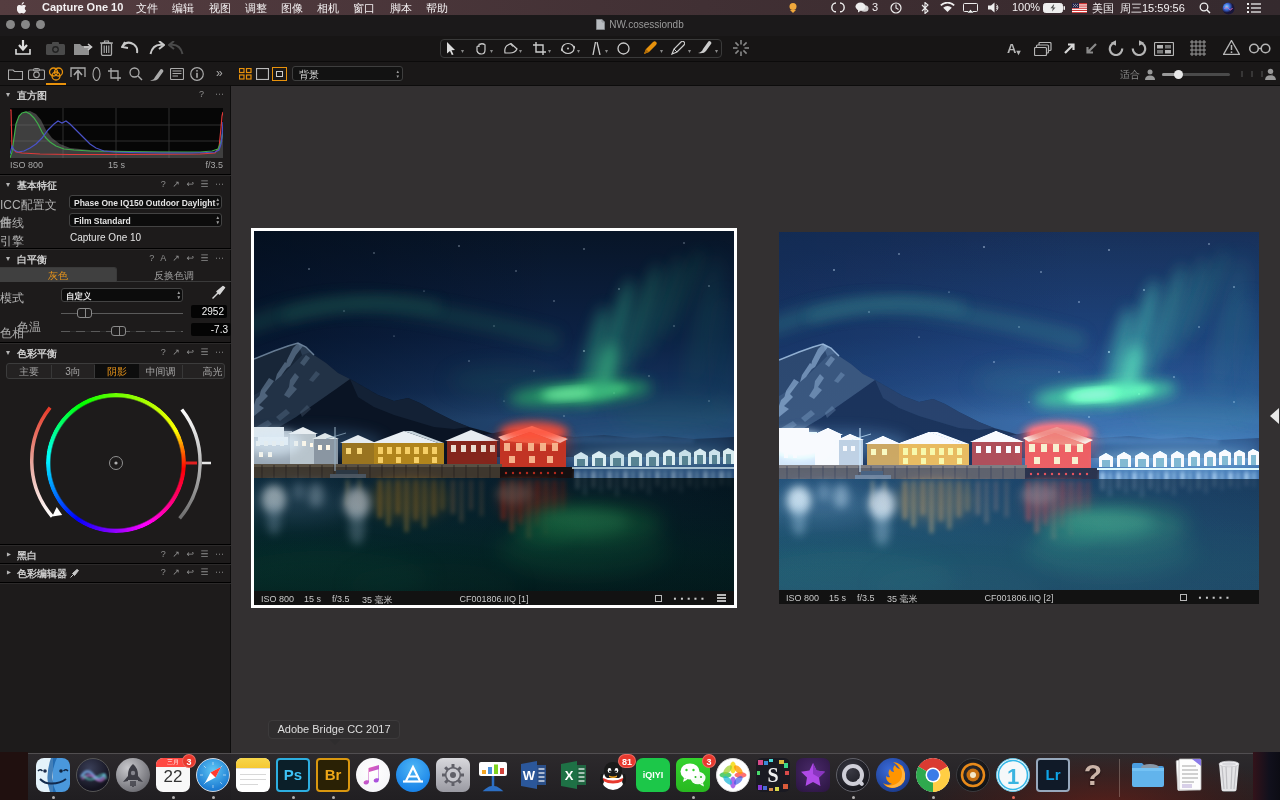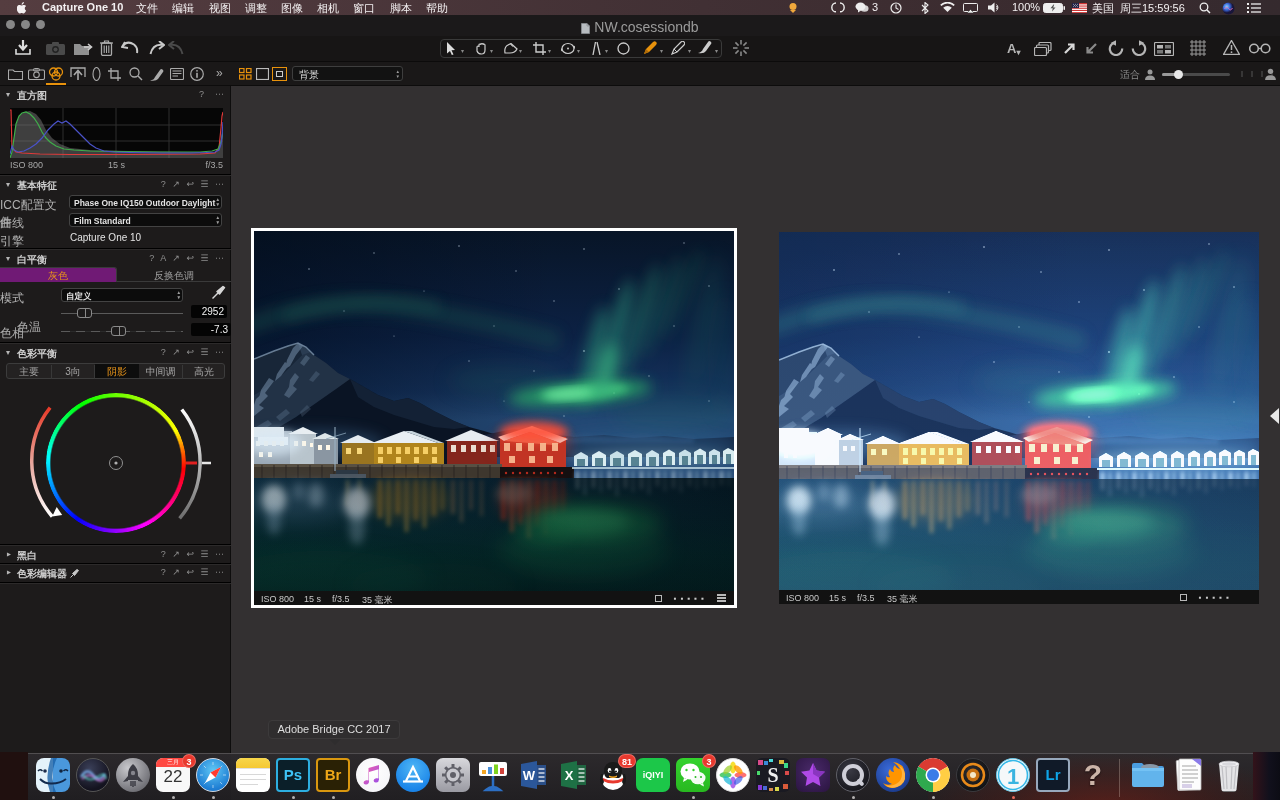--- a/index.html
+++ b/index.html
@@ -11,21 +11,21 @@
 
 #menubar { position:absolute; left:0; top:0; width:1280px; height:15px;
   background:linear-gradient(90deg,#553d40 0%,#4c373b 25%,#413034 55%,#3a2b2f 80%,#352a2e 100%);
   color:#f3f0f1; font-size:11px; }
 #menubar .mi { position:absolute; top:1px; }
 #menubar .bold { font-weight:bold; }
 
 
 #titlebar { position:absolute; left:0; top:15px; width:1280px; height:21px; background:#1b191a; }
 .tl { position:absolute; top:20px; width:9px; height:9px; border-radius:50%; background:#878787; }
-#wintitle { position:absolute; top:19px; width:1280px; text-align:center; color:#9b9b9b; font-size:14px; }
+#wintitle { position:absolute; top:19px; width:1280px; text-align:center; color:#9b9b9b; font-size:10px; }
 
 
 #toolbar1 { position:absolute; left:0; top:36px; width:1280px; height:26px; background:#171515;
   border-bottom:1px solid #0c0b0b; }
 #toolbar2 { position:absolute; left:0; top:62px; width:1280px; height:24px; background:#1a1818;
   border-bottom:1px solid #0d0c0c; }
 
 
 #lpanel { position:absolute; left:0; top:86px; width:231px; height:714px; background:#1d1b1b;
   border-right:1px solid #0e0d0d; color:#b9b9b9; font-size:10px; }
@@ -461,21 +461,21 @@
   <div class="flabel" style="left:0; top:111px; width:63px;">ICC配置文件</div>
   <div class="drop" style="left:69px; top:109px; width:153px;">Phase One IQ150 Outdoor Daylight<span class="ud">▴<br>▾</span></div>
   <div class="flabel" style="left:0; top:129px; width:63px;">曲线</div>
   <div class="drop" style="left:69px; top:127px; width:153px;">Film Standard<span class="ud">▴<br>▾</span></div>
   <div class="flabel" style="left:0; top:147px; width:63px;">引擎</div>
   <div class="abs" style="left:70px; top:146px; color:#e3e3e3; font-size:10px;">Capture One 10</div>
   <div class="secdiv" style="top:162px;"></div>
 
   <div class="shead" style="top:167px;"><span class="crt">▾</span>白平衡<span class="hicons">? A ↗ ↩ ☰ ⋯</span></div>
   <div class="abs" style="left:0px; top:181px; width:231px; height:15px;">
-    <div class="abs" style="left:0; top:0; width:117px; height:15px; border:1px solid #3a3a3a; border-left:none; border-bottom:none; border-radius:0 3px 0 0; background:#701a75; color:#e8941a; text-align:center; font-size:10px; padding-top:1px;">灰色</div>
+    <div class="abs" style="left:0; top:0; width:117px; height:15px; border:1px solid #3a3a3a; border-left:none; border-bottom:none; border-radius:0 3px 0 0; background:#404040; color:#e8941a; text-align:center; font-size:10px; padding-top:1px;">灰色</div>
     <div class="abs" style="left:117px; top:14px; width:114px; height:1px; background:#3a3a3a;"></div>
     <div class="abs" style="left:154px; top:2px; color:#9d9d9d; font-size:10px;">反换色调</div>
   </div>
   <div class="flabel" style="left:0; top:204px; width:55px;">模式</div>
   <div class="drop" style="left:61px; top:202px; width:122px;">自定义<span class="ud">▴<br>▾</span></div>
   <svg class="abs" style="left:211px; top:199px;" width="15" height="15" viewBox="0 0 15 15">
     <path d="M1.5,13.5 L7,8" stroke="#d8d8d8" stroke-width="1.4"></path>
     <path d="M6,6.5 L8.5,9 L13.5,2.5 L12,1.5 Z" fill="#d8d8d8" stroke="#d8d8d8" stroke-width="1.5" stroke-linejoin="round"></path>
   </svg>
   <div class="flabel" style="left:0; top:233px; width:55px;padding-left:17px;">色温</div>
@@ -489,21 +489,21 @@
       </div>
   <div class="vbox" style="left:191px; top:237px; width:40px;">-7.3</div>
   <div class="secdiv" style="top:256px;"></div>
 
   <div class="shead" style="top:261px;"><span class="crt">▾</span>色彩平衡<span class="hicons">? ↗ ↩ ☰ ⋯</span></div>
   <div class="abs" style="left:6px; top:277px; width:219px; height:16px; border:1px solid #3c3c3c; border-radius:3px; background:#242222; font-size:10px; color:#a5a5a5;">
     <span class="abs" style="left:0; width:44px; text-align:center; top:1px;">主要</span>
     <span class="abs" style="left:44px; width:44px; text-align:center; top:1px; border-left:1px solid #383838; border-right:1px solid #383838;">3向</span>
     <span class="abs" style="left:88px; width:44px; text-align:center; top:0px; background:#0d0d0d; color:#e8941a; height:14px; padding-top:1px;">阴影</span>
     <span class="abs" style="left:132px; width:44px; text-align:center; top:1px; border-right:1px solid #383838;">中间调</span>
-    <span class="abs" style="left:164px; width:43px; text-align:right; top:1px;">高光</span>
+    <span class="abs" style="left:184px; width:43px; text-align:center; top:1px;">高光</span>
   </div>
   <div class="abs" id="huewheel" style="left:46px; top:307px; width:140px; height:140px; border-radius:50%;
     background:conic-gradient(from 0deg,
       hsl(95,100%,50%), hsl(60,100%,50%) 62deg, hsl(30,100%,50%) 77deg, hsl(0,100%,50%) 95deg,
       hsl(330,100%,50%) 125deg, hsl(300,100%,50%) 155deg, hsl(270,100%,50%) 185deg,
       hsl(240,100%,50%) 215deg, hsl(210,100%,50%) 245deg, hsl(180,100%,50%) 275deg,
       hsl(150,100%,50%) 300deg, hsl(120,100%,50%) 330deg, hsl(95,100%,50%));
     -webkit-mask:radial-gradient(closest-side, transparent 65px, #000 66.5px);
     mask:radial-gradient(closest-side, transparent 65px, #000 66.5px);"></div>
   <svg class="abs" style="left:0px; top:290px;" width="231" height="180" viewBox="0 0 231 180">
@@ -884,20 +884,21 @@
 <div class="imgblk" style="left:251px; top:228px; width:486px; height:380px; background:#fff; padding:3px;">
   <div style="position:relative; width:480px; height:374px; background:#0c1c35;">
     <svg width="480" height="360" viewBox="0 0 480 360">
           <use href="#scene"></use>
         </svg>
     <div class="infobar">
       <span style="left:7px;">ISO 800</span>
           <span style="left:50px;">15 s</span>
       <span style="left:78px;">f/3.5</span>
           <span style="left:108px;">35 毫米</span>
+      <span style="left:0; width:100%; text-align:center;">CF001806.IIQ [1]</span>
       <span style="right:72px; width:7px; height:7px; border:1px solid #b8b8b8; top:3.5px;"></span>
       <span style="right:26px; letter-spacing:4px; font-size:8px;">▪▪▪▪▪</span>
       <svg style="position:absolute; right:8px; top:3px;" width="9" height="8" viewBox="0 0 9 8">
         <rect x="0" y="0" width="9" height="2" fill="#b8b8b8"></rect>
             <rect x="0" y="3" width="9" height="2" fill="#b8b8b8"></rect>
         <rect x="0" y="6" width="9" height="2" fill="#b8b8b8"></rect>
       </svg>
     </div>
   </div>
 </div>
@@ -909,20 +910,21 @@
             <use href="#scene"></use>
           </svg>
       <div style="position:absolute; left:0; top:0; width:480px; height:360px; background:linear-gradient(180deg, rgba(28,70,165,0.24) 0%, rgba(36,86,180,0.26) 55%, rgba(66,126,210,0.34) 100%); mix-blend-mode:screen;"></div>
       <div style="position:absolute; left:0; top:0; width:480px; height:360px; background:rgba(120,160,230,0.05);"></div>
     </div>
     <div class="infobar" style="height:14px;">
       <span style="left:7px;">ISO 800</span>
           <span style="left:50px;">15 s</span>
       <span style="left:78px;">f/3.5</span>
           <span style="left:108px;">35 毫米</span>
+      <span style="left:0; width:100%; text-align:center;">CF001806.IIQ [2]</span>
       <span style="right:72px; width:7px; height:7px; border:1px solid #b8b8b8; top:3.5px;"></span>
       <span style="right:26px; letter-spacing:4px; font-size:8px;">▪▪▪▪▪</span>
     </div>
   </div>
 </div>
 
 <svg class="abs" style="left:1268px; top:406px;" width="12" height="20" viewBox="0 0 12 20">
   <path d="M11,2 L2,10 L11,18 Z" fill="#e8e8e8"></path>
 </svg>
 

